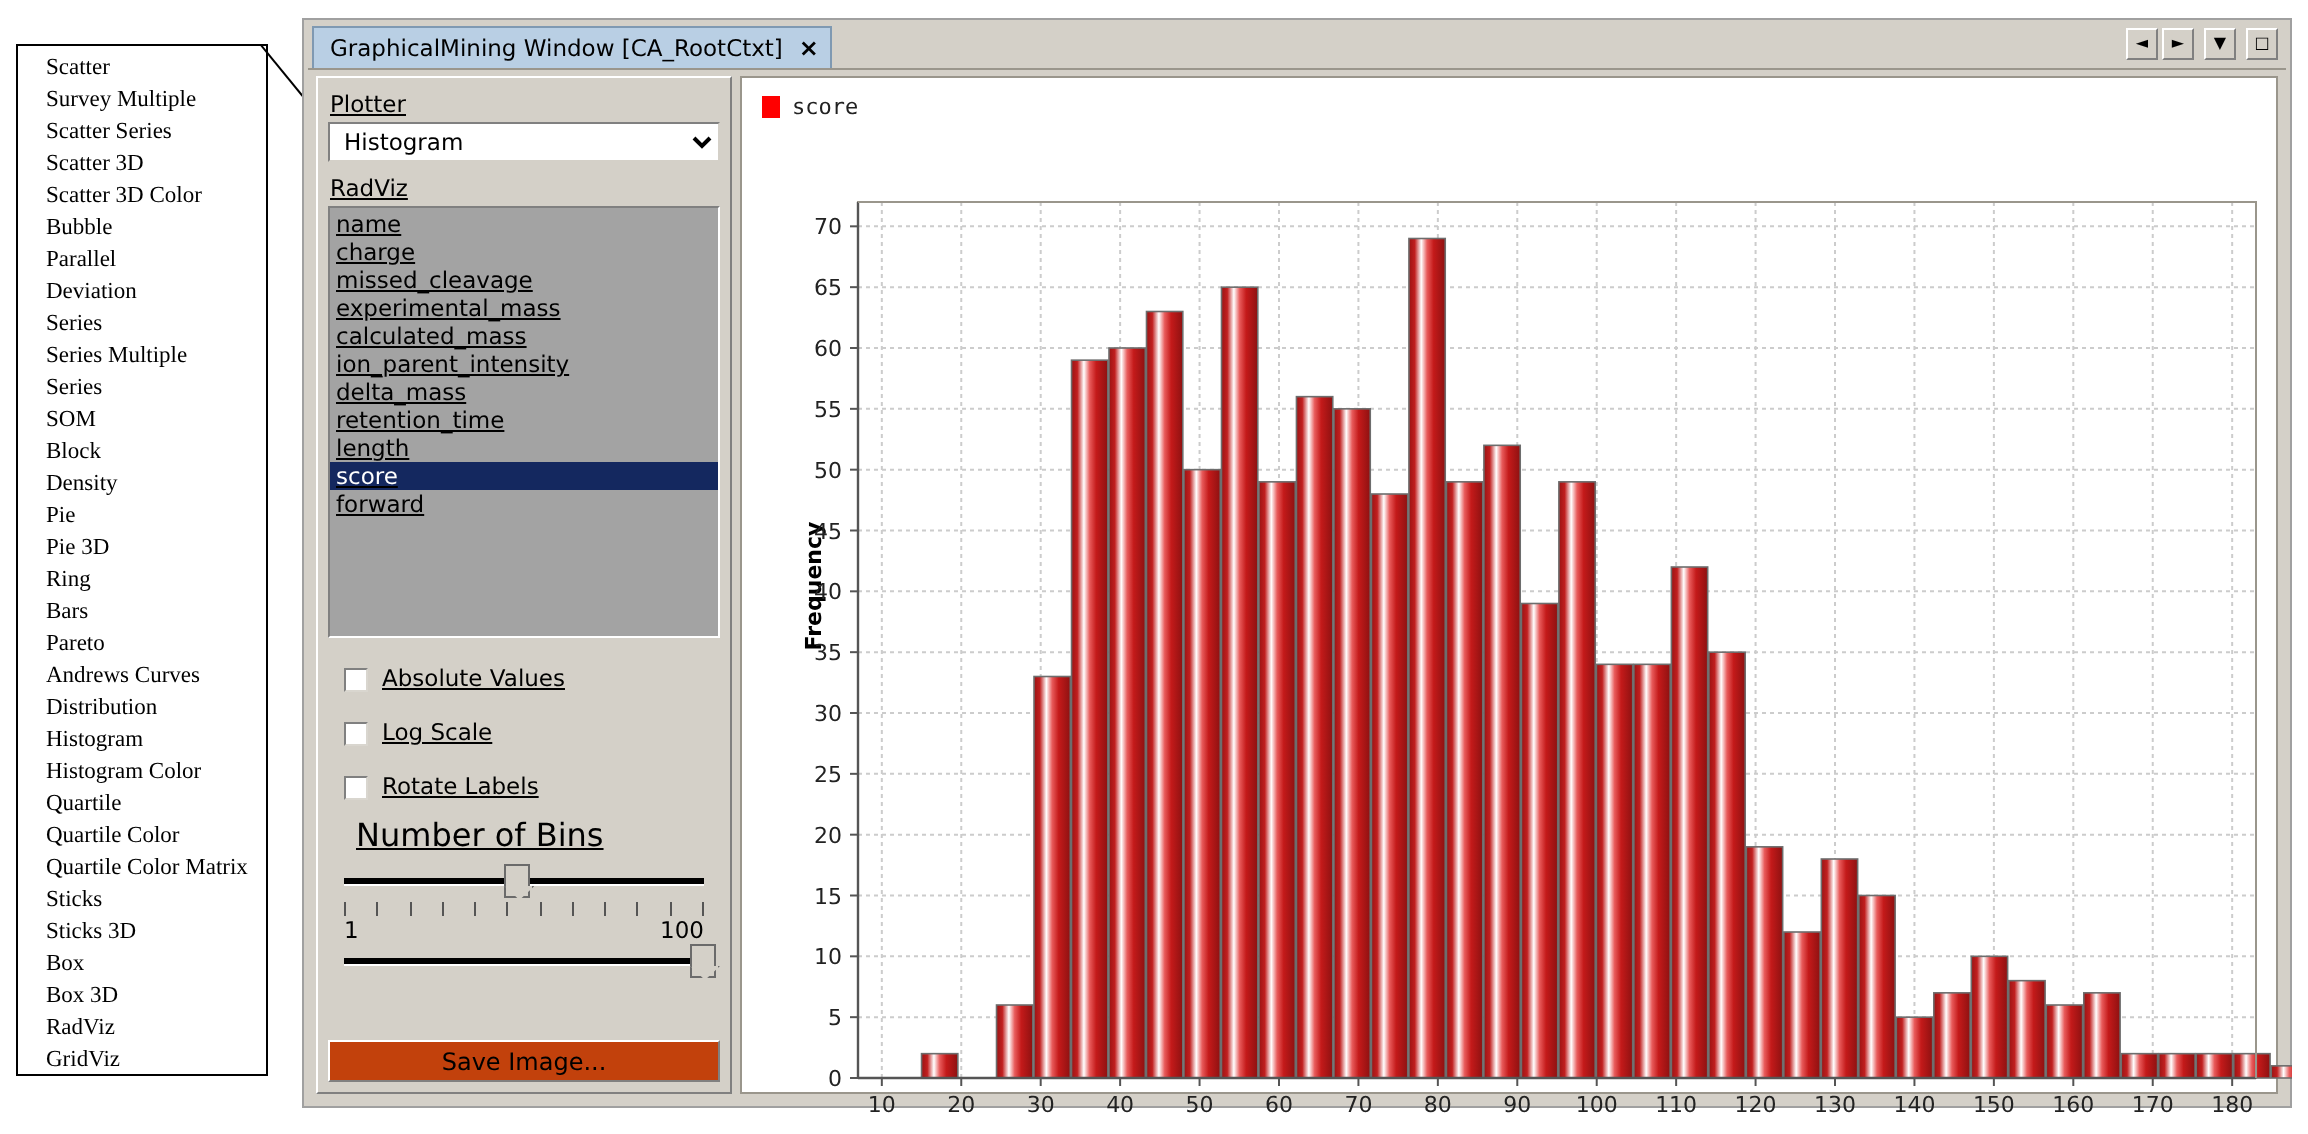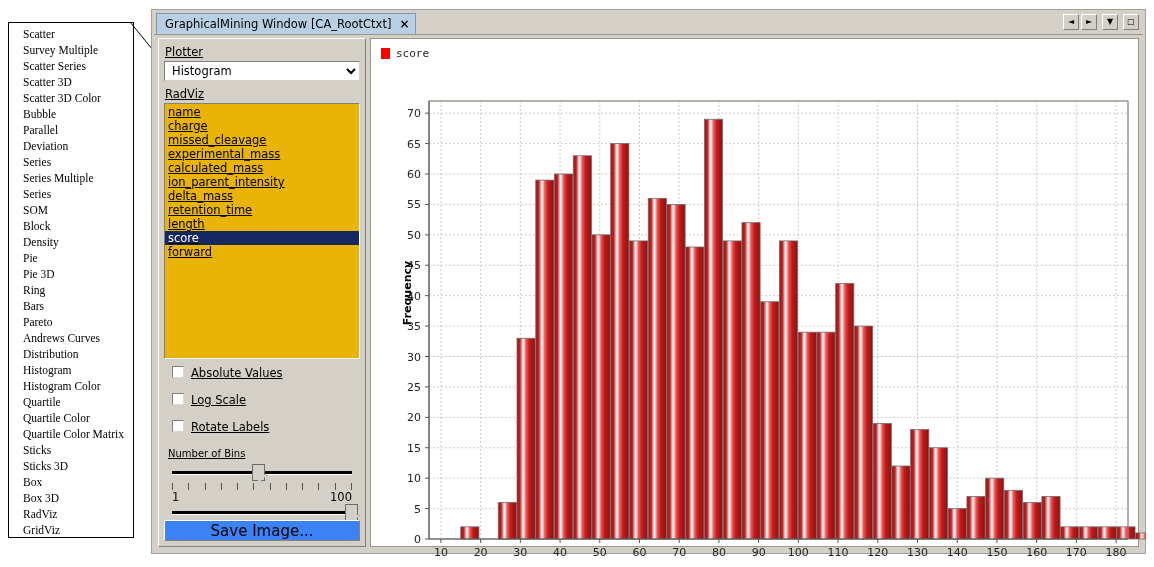--- a/index.html
+++ b/index.html
@@ -64,48 +64,48 @@
   }
   .lbl{font-size:11.5px;margin:2px 0 2px 1px;}
   select.combo{
     width:100%;height:20px;font-size:11.5px;
     font-family:"DejaVu Sans","Liberation Sans",sans-serif;
     background:#ffffff;border:1px solid #808080;
     border-right-color:#d4d0c8;border-bottom-color:#d4d0c8;
     box-sizing:border-box;padding-left:3px;
   }
   #plots-list{
-    width:100%;height:256px;background:#eab308;
+    width:100%;height:216px;background:#a3a3a3;
     border:1px solid #808080;border-right-color:#fff;border-bottom-color:#fff;
     box-sizing:border-box;overflow:hidden;padding:1px 0 0 0;
   }
   #plots-list .pitem{height:14px;line-height:14px;padding-left:3px;font-size:11.5px;white-space:nowrap;}
   #plots-list .pitem.sel{background:#14285f;color:#ffffff;}
-  .cbrow{display:flex;align-items:flex-start;gap:7px;height:20px;margin:7px 0 0 8px;}
+  .cbrow{display:flex;align-items:flex-end;gap:7px;height:20px;margin:7px 0 0 8px;}
   .cbox{
     width:12px;height:12px;background:#ffffff;
     border:1px solid #808080;border-right-color:#d9d6cf;border-bottom-color:#d9d6cf;
     box-sizing:border-box;
   }
   .cbrow span{font-size:11.5px;}
-  .slider-label{font-size:10px;margin:8px 0 3px 4px;}
+  .slider-label{font-size:16px;margin:8px 0 3px 14px;}
   .slider{position:relative;height:40px;margin:0 4px;}
   .strack{position:absolute;left:4px;right:4px;top:9px;height:3px;background:#000;border-bottom:1px solid #fff;}
   .sthumb{position:absolute;top:2px;width:13px;height:17px;background:#d4d0c8;border:1px solid #6b6b6b;box-sizing:border-box;}
   .sthumb:after{content:"";position:absolute;left:-1px;top:10px;width:13px;height:7px;background:#d4d0c8;
     border-left:1px solid #6b6b6b;border-right:1px solid #6b6b6b;
     clip-path:polygon(0 0,100% 0,50% 100%);}
   .sticks{position:absolute;left:4px;right:4px;top:21px;height:7px;display:flex;justify-content:space-between;}
   .sticks i{width:1px;height:7px;background:#555;display:block;}
   .srange{position:absolute;left:4px;right:4px;top:28px;display:flex;justify-content:space-between;font-size:11.5px;}
   #save-btn{
     position:absolute;left:5px;right:5px;bottom:5px;height:21px;
-    background:#3b82f6;border:1px solid #ffffff;
+    background:#c2410c;border:1px solid #ffffff;
     border-right-color:#808080;border-bottom-color:#808080;
-    font-size:15px;font-family:"DejaVu Sans","Liberation Sans",sans-serif;
+    font-size:12px;font-family:"DejaVu Sans","Liberation Sans",sans-serif;
     display:flex;align-items:center;justify-content:center;box-sizing:border-box;margin-top:45px;
   }
 
   
   #chart-pane{
     position:absolute;left:216px;top:4px;right:4px;bottom:4px;
     background:#ffffff;border:1px solid #9a968c;box-sizing:border-box;
   }
   #legend{position:absolute;left:10px;top:8px;display:flex;align-items:center;gap:6px;}
   #legend .swatch{width:9px;height:11px;background:#ff0000;display:block;}

